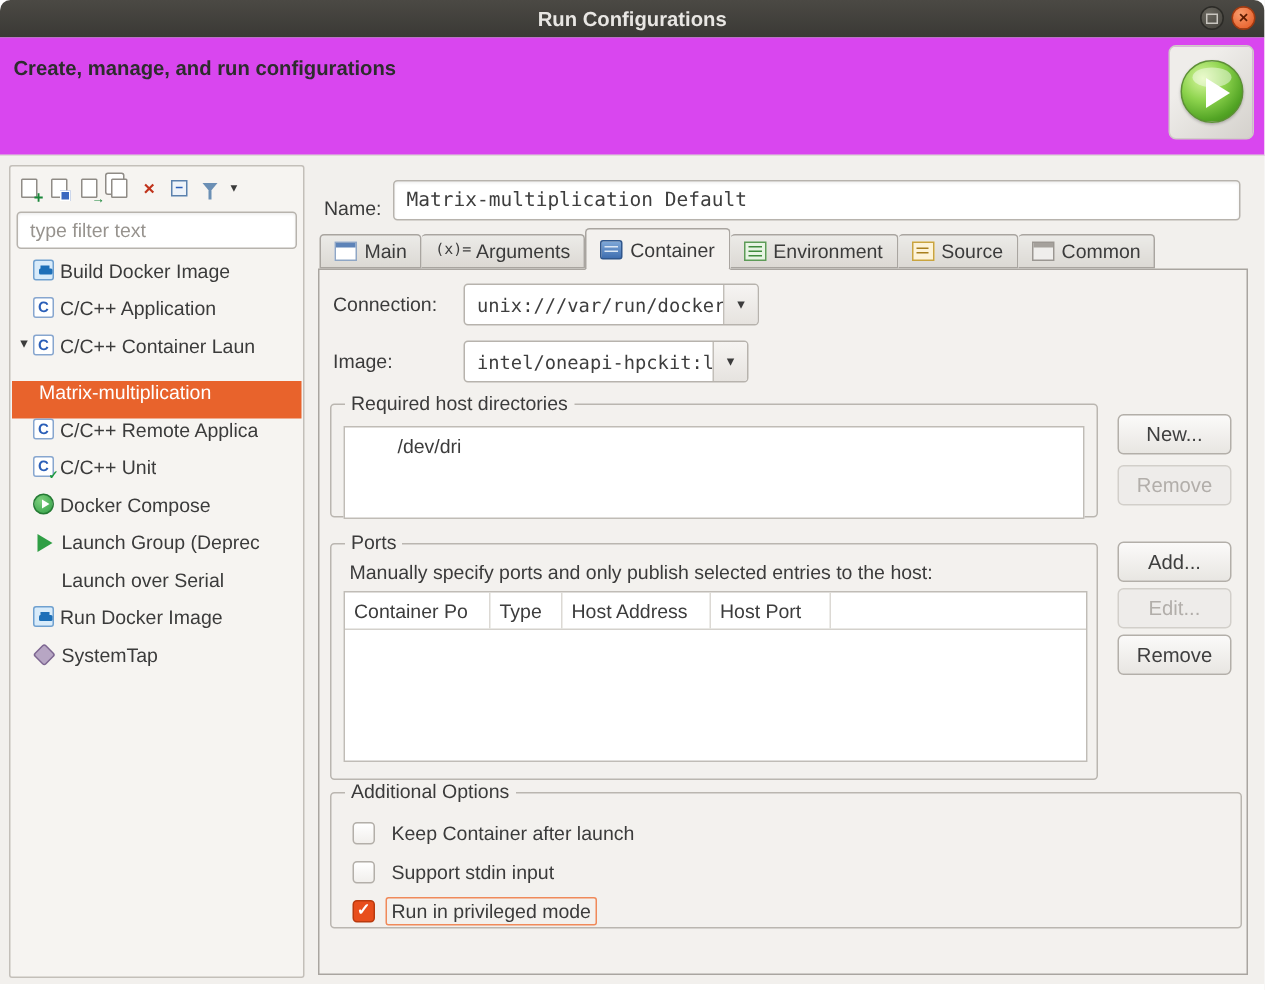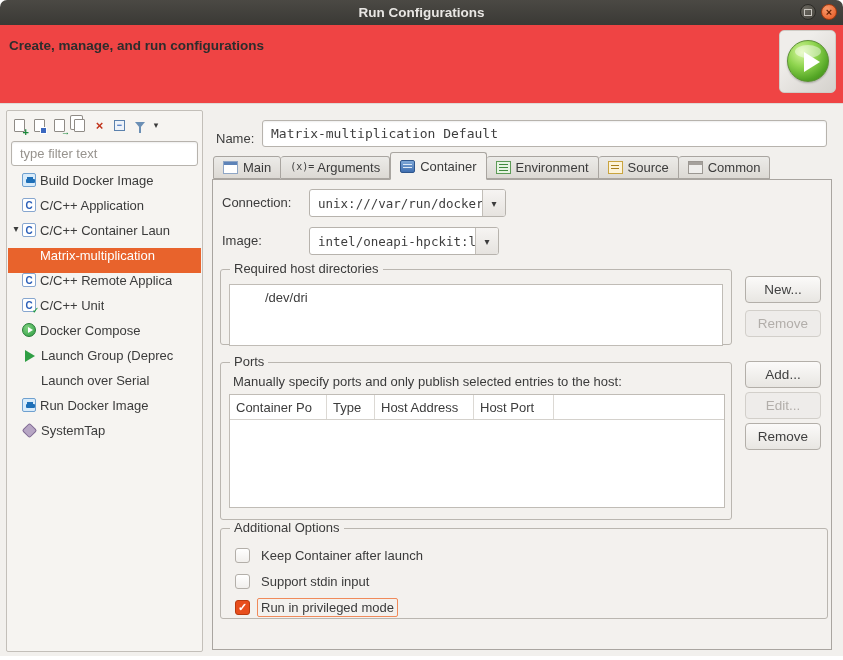--- a/index.html
+++ b/index.html
@@ -13,21 +13,21 @@
     color:#e8e6e3; font-weight:bold; font-size:13.5px; }
   .tb-btn { position:absolute; top:4px; width:16px; height:16px; border-radius:50%;
     display:flex; align-items:center; justify-content:center; font-size:11px; }
   .tb-restore { right:27px; background:radial-gradient(circle at 35% 30%, #6a675f, #44423c);
     border:1px solid #2c2b27; }
   .tb-restore::after { content:""; width:6px; height:5px; border:1px solid #c9c6c0; }
   .tb-close { right:6px; background:radial-gradient(circle at 35% 30%, #f89b6c, #e4551f);
     border:1px solid #a33a10; color:#5e1c00; font-weight:bold; }
 
   
-  .header { position:absolute; left:0; top:25px; width:843px; height:79px; background:#ef4444;
+  .header { position:absolute; left:0; top:25px; width:843px; height:79px; background:#d946ef;
     border-bottom:1px solid #dedbd6; }
   .header-title { position:absolute; left:9px; top:13px; font-weight:bold; font-size:13.5px; color:#2d2d2d; }
   .run-wrap { position:absolute; right:7px; top:5px; width:57px; height:63px; border-radius:5px;
     background:linear-gradient(135deg,#efedea 30%,#d4d1cc); border:1px solid #cfccc6; }
   .run-circle { position:absolute; left:7px; top:9px; width:42px; height:42px; border-radius:50%;
     background:radial-gradient(circle at 35% 28%, #d9f7a1, #8ed44e 38%, #52a424 72%, #3c7d18);
     border:1px solid #5d8f37; box-shadow:0 1px 2px rgba(0,0,0,.25); }
   .run-circle::before { content:""; position:absolute; left:7px; top:4px; width:26px; height:13px;
     border-radius:50%; background:rgba(255,255,255,.45); }
   .run-tri { position:absolute; left:16px; top:11px; width:0; height:0;
@@ -56,21 +56,21 @@
 
   .filter-input { position:absolute; left:4px; top:30px; width:187px; height:25px;
     border:1px solid #b7b3ad; border-radius:3px; background:#fff; padding:0 8px;
     font-family:"Liberation Sans",sans-serif; font-size:13px; color:#3b3b3b;
     box-shadow:inset 0 1px 2px rgba(0,0,0,.07); outline:none; }
   .filter-input::placeholder { color:#96928d; color:#97938e; }
 
   .tree { position:absolute; left:1px; right:1px; top:62px; }
   .trow { height:25px; display:flex; align-items:flex-start; padding-left:2px; cursor:default; }
   .trow .exp { width:12px; flex:none; font-size:10px; color:#3c3c3c; text-align:center; }
-  .trow.child { padding-left:20px; }
+  .trow.child { padding-left:6px;margin-top:6px; }
   .trow.selected { background:#e8632c; }
   .trow.selected .tlabel { color:#ffffff; }
   .tlabel { white-space:nowrap; overflow:hidden; color:#3b3b3b; }
 
   .ticon { width:15px; height:15px; margin-right:4px; flex:none; position:relative;
     display:inline-flex; align-items:center; justify-content:center; }
   .i-capp, .i-cunit { width:14px; height:14px; background:#fff; border:1px solid #87a6cf; border-radius:2px; }
   .i-capp::before, .i-cunit::before { content:"C"; color:#2b5fb8; font-weight:bold; font-size:10px; }
   .i-cunit::after { content:"✓"; position:absolute; right:-4px; bottom:-4px; color:#1c9a3c; font-size:8px; font-weight:bold; }
   .i-docker { width:14px; height:14px; background:#d8ebfa; border:1px solid #6fa0cf; border-radius:2px; }

